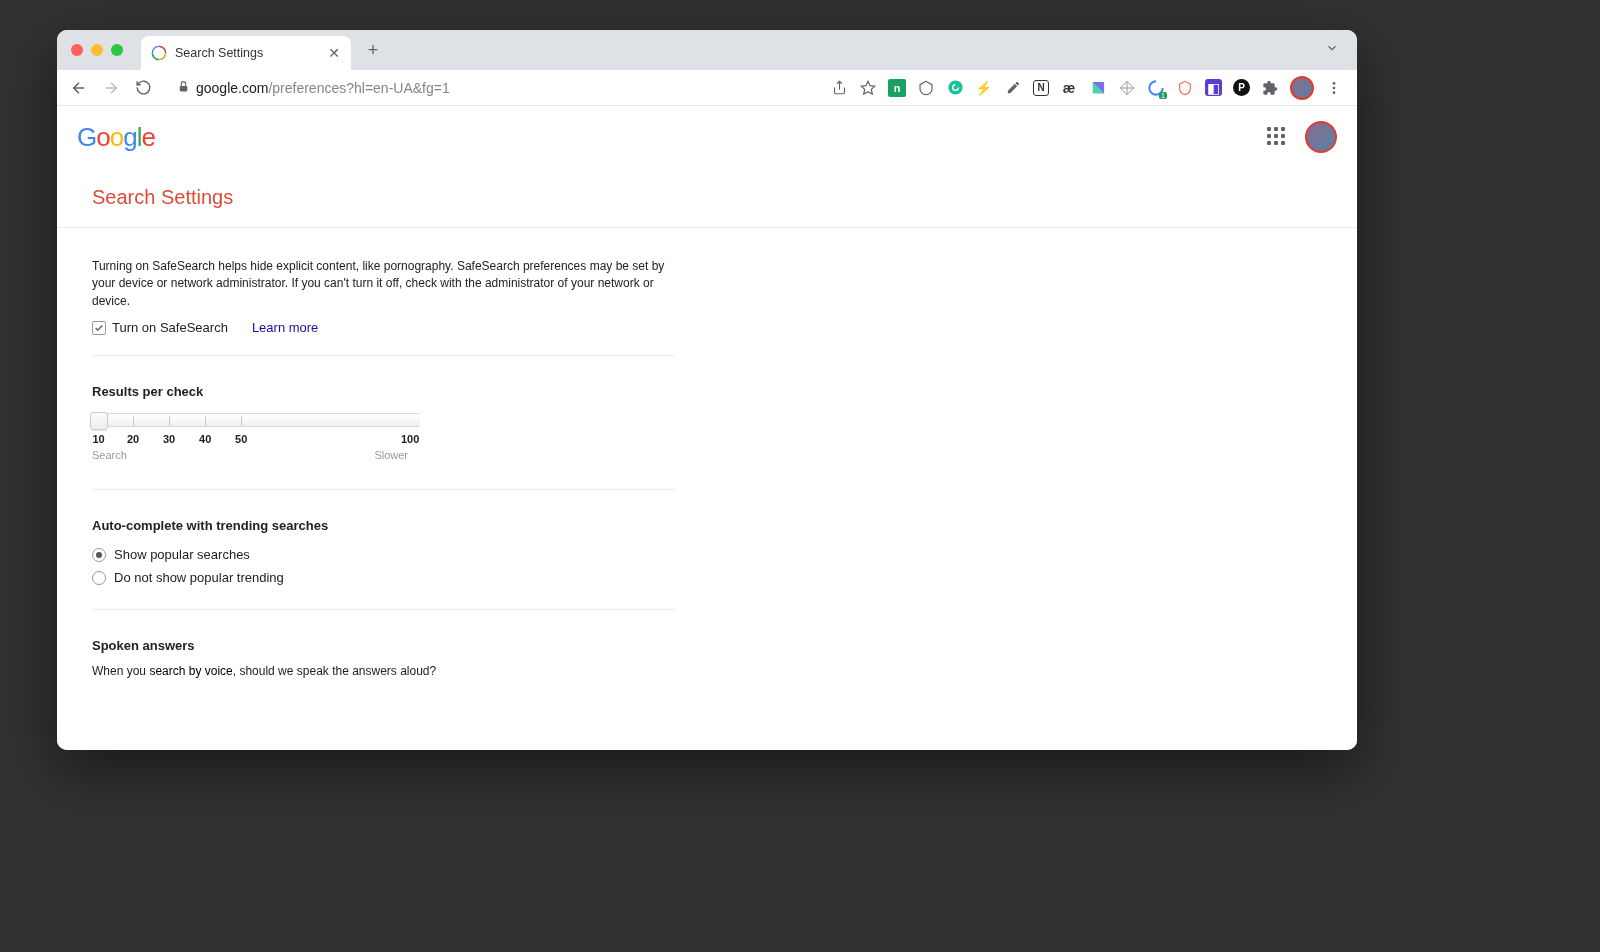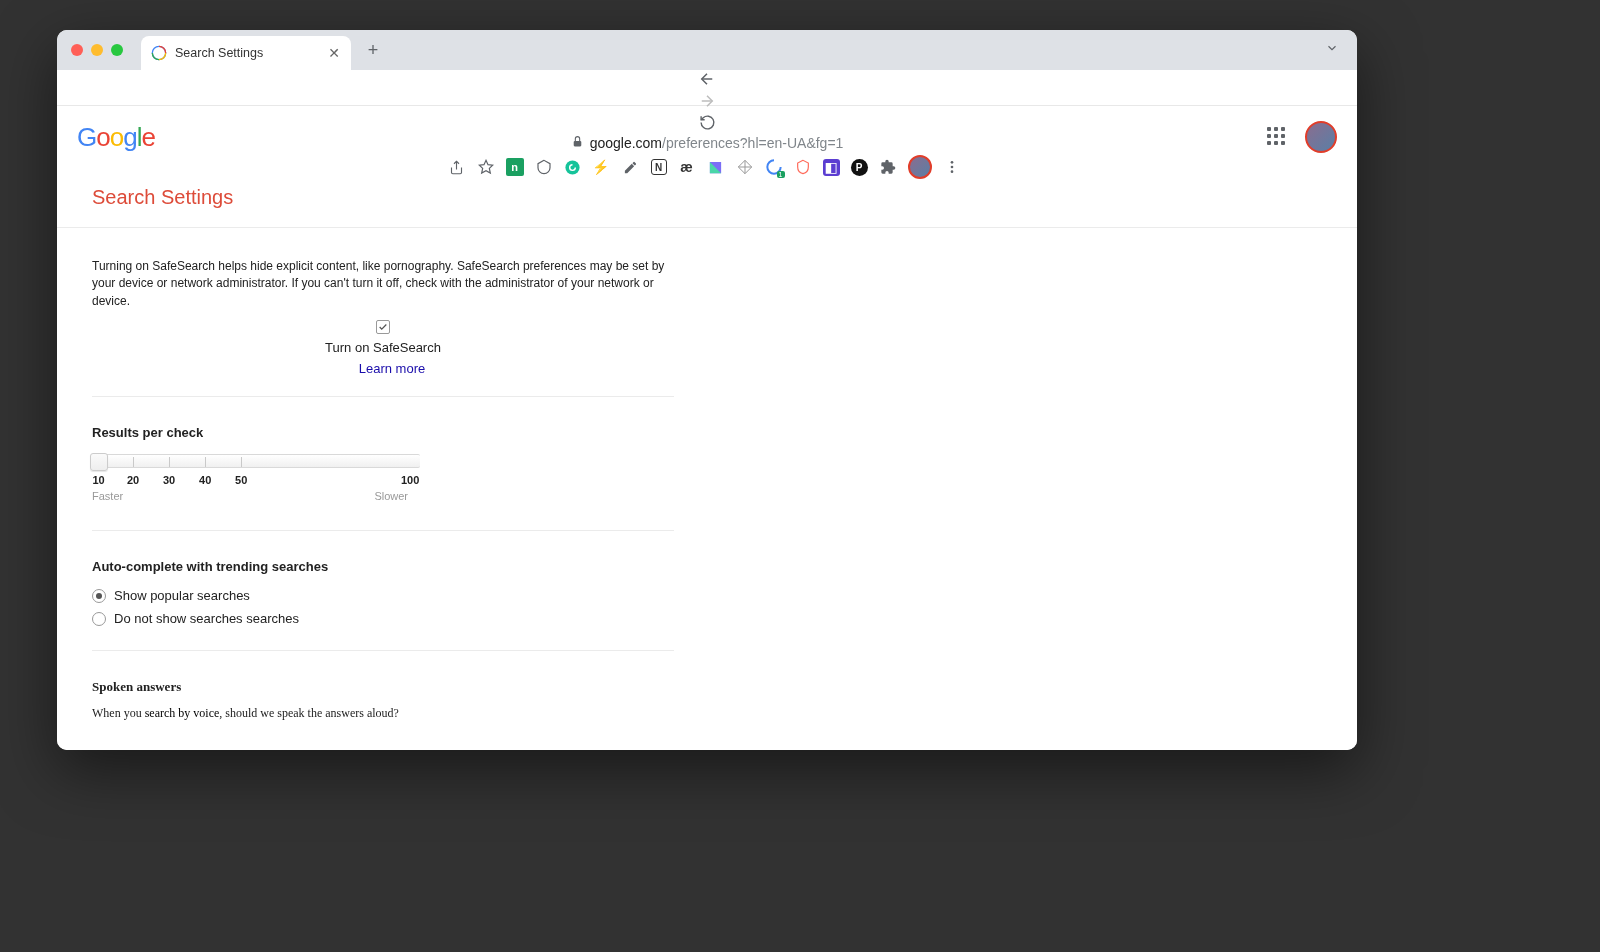--- a/index.html
+++ b/index.html
@@ -81,21 +81,20 @@
     .chevron-down { color:#5f6368; }
     
     .toolbar {
       height: 36px;
       background: #fff;
       border-bottom: 1px solid #e8e8e8;
       display: flex;
       align-items: center;
       padding: 0 8px;
       gap: 4px;
-      flex-direction: column;
     }
     .nav-btn {
       width: 28px;
       height: 28px;
       display: flex;
       align-items: center;
       justify-content: center;
       color: #5f6368;
       border-radius: 50%;
     }
@@ -207,40 +206,39 @@
     }
     .nav-item.active { color: #dd4b39; }
     .main-panel {
       width: 582px;
     }
     .section {
       padding-bottom: 20px;
       border-bottom: 1px solid #ebebeb;
       margin-bottom: 28px;
     }
-    .section:last-child{ border-bottom:none; margin-bottom:16px; padding-bottom:0;font-family:Liberation Serif, serif;}
+    .section:last-child{ border-bottom:none; margin-bottom:16px; padding-bottom:0;}
     .section-title {
       font-size: 13px;
       font-weight: bold;
       color: #222;
       margin-bottom: 10px;
     }
     .section-text {
       font-size: 12px;
       color: #222;
       line-height: 1.45;
       margin-bottom: 10px;
     }
     .checkbox-row {
       display: flex;
       align-items: center;
       gap: 6px;
       font-size: 13px;
       color: #222;
-      flex-direction: column;
     }
     .checkbox {
       width: 14px;
       height: 14px;
       border: 1px solid #999;
       border-radius: 2px;
       display: flex;
       align-items: center;
       justify-content: center;
       background:#fff;
@@ -520,35 +518,35 @@
             </div>
             <div class="slider-labels">
               <span class="slider-label" style="left:2%">10</span>
               <span class="slider-label" style="left:12.5%">20</span>
               <span class="slider-label" style="left:23.5%">30</span>
               <span class="slider-label" style="left:34.5%">40</span>
               <span class="slider-label" style="left:45.5%">50</span>
               <span class="slider-label" style="left:97%">100</span>
             </div>
             <div class="slider-captions">
-              <span class="caption-left">Faster</span>
+              <span class="caption-left">Search</span>
               <span class="caption-right">Slower</span>
             </div>
           </div>
         </div>
 
         <div class="section">
           <div class="section-title">Auto-complete with trending searches</div>
           <div class="radio-row">
             <span class="radio checked"></span>
             <span>Show popular searches</span>
           </div>
           <div class="radio-row">
             <span class="radio"></span>
-            <span>Do not show searches searches</span>
+            <span>Do not show popular trending</span>
           </div>
         </div>
 
         <div class="section">
           <div class="section-title">Spoken answers</div>
           <div class="section-text">
             <span>When you </span><span class="inline-link">search by voice</span><span>, should we speak the answers aloud?</span>
           </div>
 
         </div>

